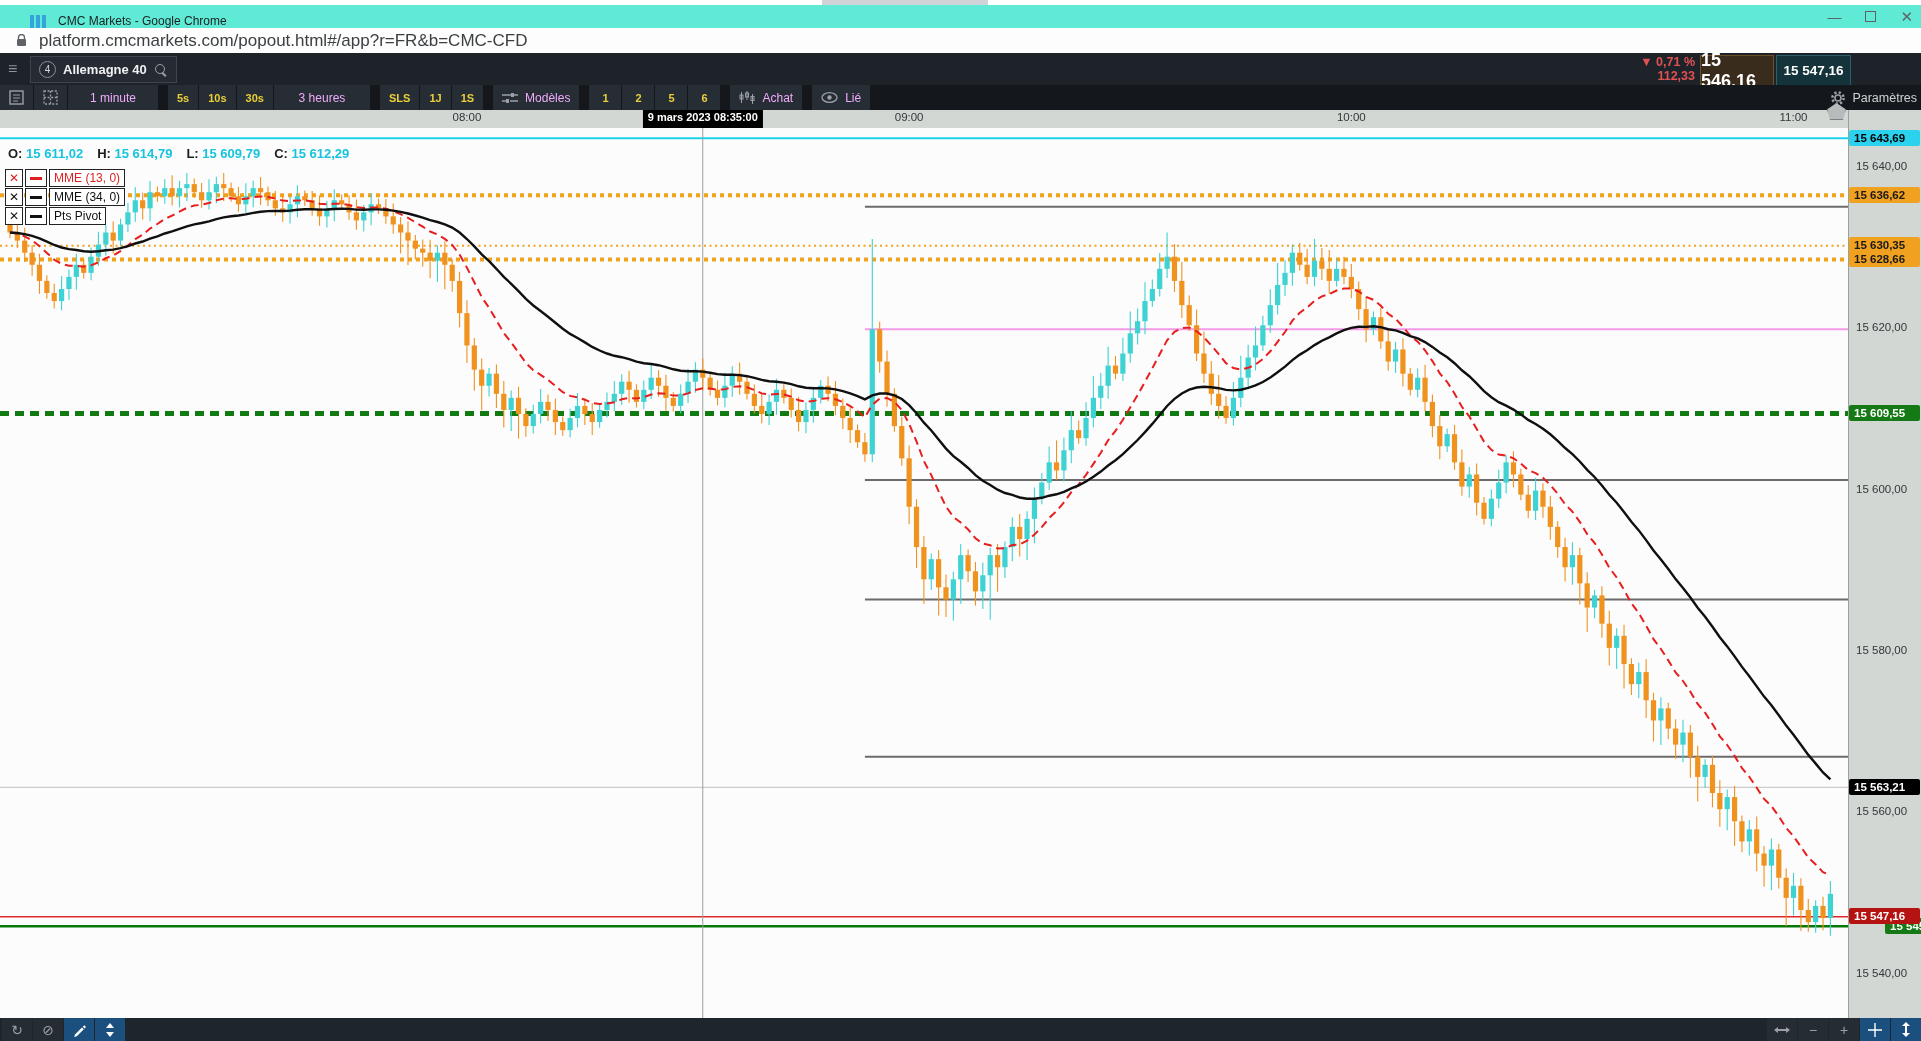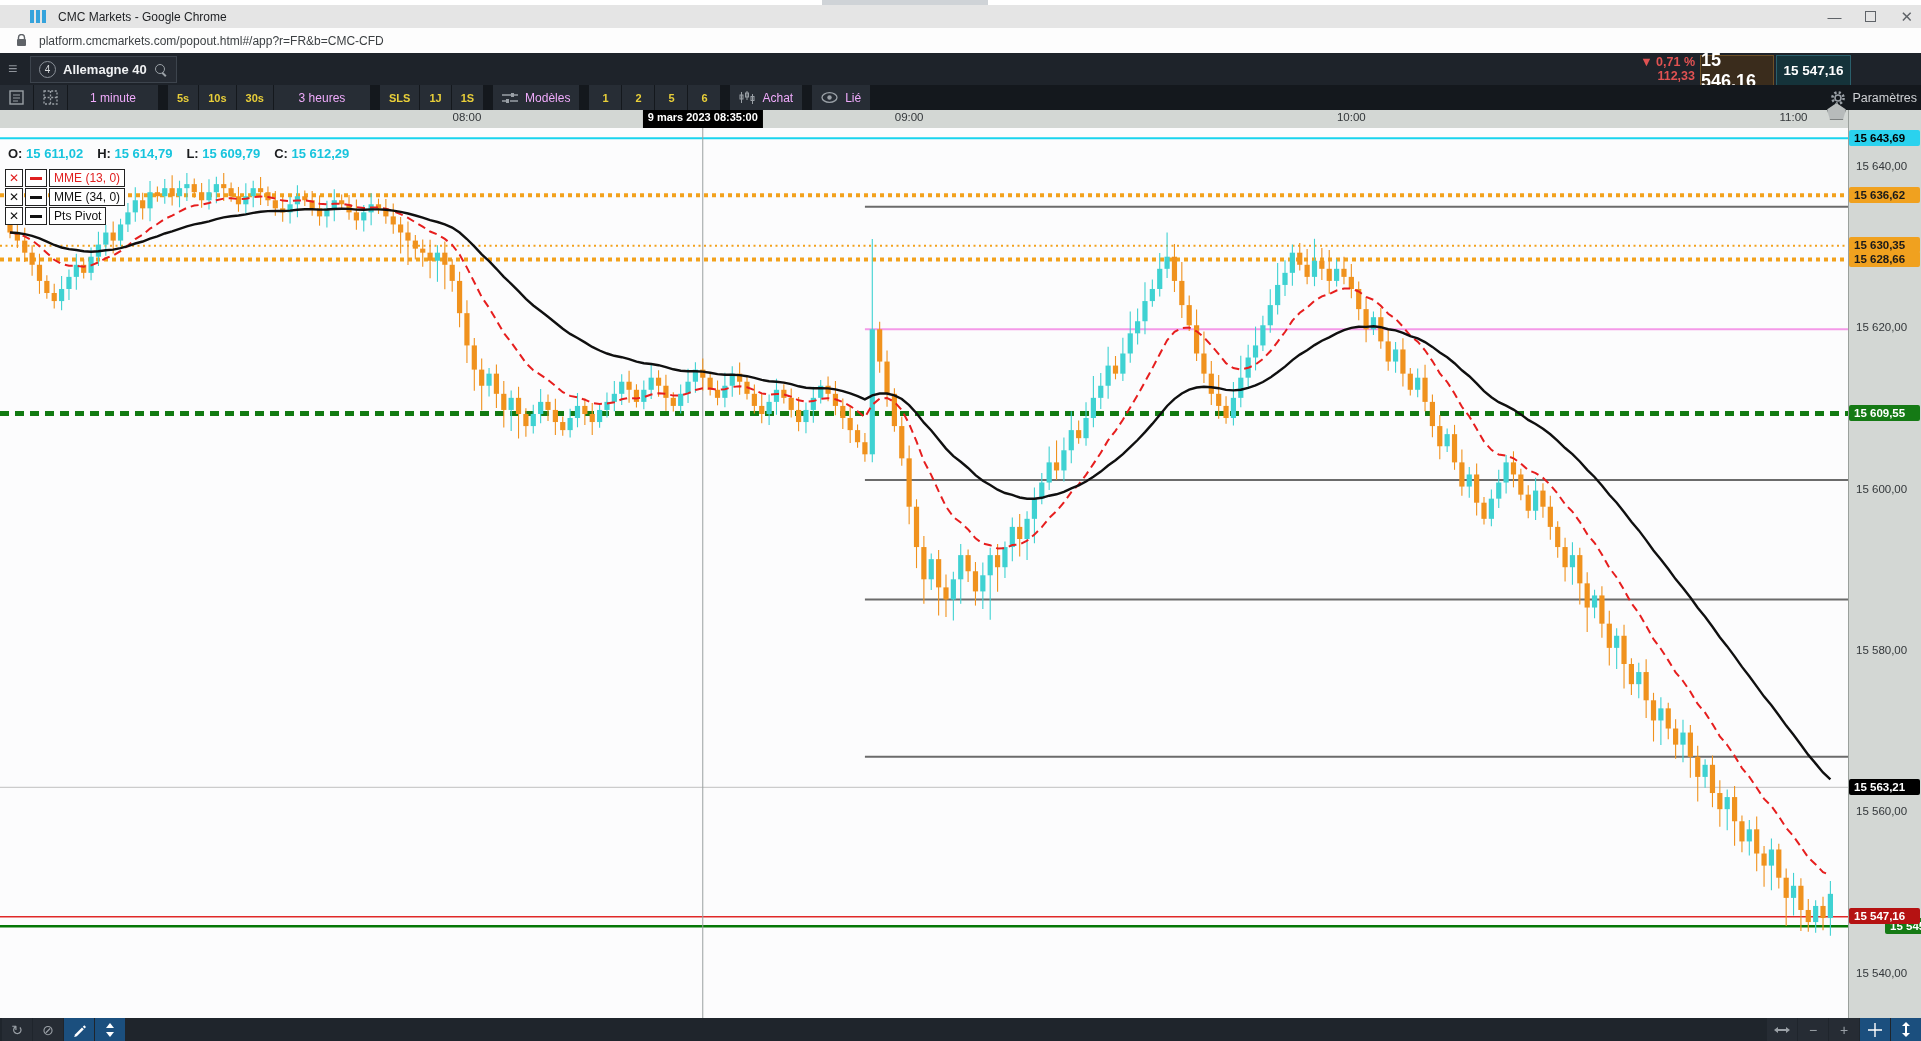--- a/index.html
+++ b/index.html
@@ -2,31 +2,31 @@
 <html><head>
 <meta charset="utf-8">
 <style>
   html,body{margin:0;padding:0;background:#fff;}
   body{width:1921px;height:1041px;overflow:hidden;font-family:"Liberation Sans","DejaVu Sans",sans-serif;}
   #app{position:relative;width:1921px;height:1041px;background:#fcfcfd;}
 
   
   #top-strip{position:absolute;left:0;top:0;width:1921px;height:5px;background:#ffffff;}
   #top-strip .remnant{position:absolute;left:822px;top:0;width:166px;height:5px;background:#cfd3d7;}
-  #title-bar{position:absolute;left:0;top:5px;width:1921px;height:23px;background:#e5e5e5;display:flex;align-items:center;}
+  #title-bar{position:absolute;left:0;top:5px;width:1921px;height:23px;background:#5eead4;display:flex;align-items:flex-end;}
   #title-bar .logo{display:flex;gap:2px;margin-left:30px;align-items:flex-end;}
   #title-bar .logo i{display:block;width:4px;background:#35a3dc;}
   #title-bar .title{margin-left:12px;font-size:12px;color:#1d1f22;}
   .win-btns{position:absolute;right:8px;top:0;height:23px;display:flex;align-items:center;gap:24px;color:#5f6368;}
   .win-btns .minimize{font-size:14px;line-height:10px;}
   .win-btns .restore{width:9px;height:9px;border:1.5px solid #5f6368;display:inline-block;}
   .win-btns .close{font-size:15px;}
   #url-bar{position:absolute;left:0;top:28px;width:1921px;height:25px;background:#fdfdfd;border-bottom:1px solid #c9ccd0;display:flex;align-items:center;}
   #url-bar .lock{margin-left:16px;}
-  #url-bar .url{margin-left:12px;font-size:12px;color:#3c4043;}
+  #url-bar .url{margin-left:12px;font-size:17px;color:#3c4043;}
 
   
   #hdr-row1{position:absolute;left:0;top:53px;width:1921px;height:32px;background:#1e232a;}
   #hdr-row2{position:absolute;left:0;top:85px;width:1921px;height:25px;background:#14181d;}
   .burger{position:absolute;left:8px;top:8px;width:20px;height:16px;color:#8f949b;font-size:16px;line-height:15px;font-weight:bold;}
   .instrument{position:absolute;left:30px;top:3px;height:25px;border:1px solid #3d444d;background:#262b33;display:flex;align-items:center;padding:0 8px;gap:7px;}
   .inst-num{width:15px;height:15px;border:1.4px solid #8a9098;border-radius:50%;color:#d8dadd;font-size:10px;display:flex;align-items:center;justify-content:center;}
   .inst-name{color:#f0f1f3;font-size:13px;font-weight:bold;}
   .mag{position:relative;width:14px;height:14px;}
   .mag .lens{position:absolute;left:1px;top:1px;width:8px;height:8px;border:1.8px solid #9aa0a6;border-radius:50%;}

